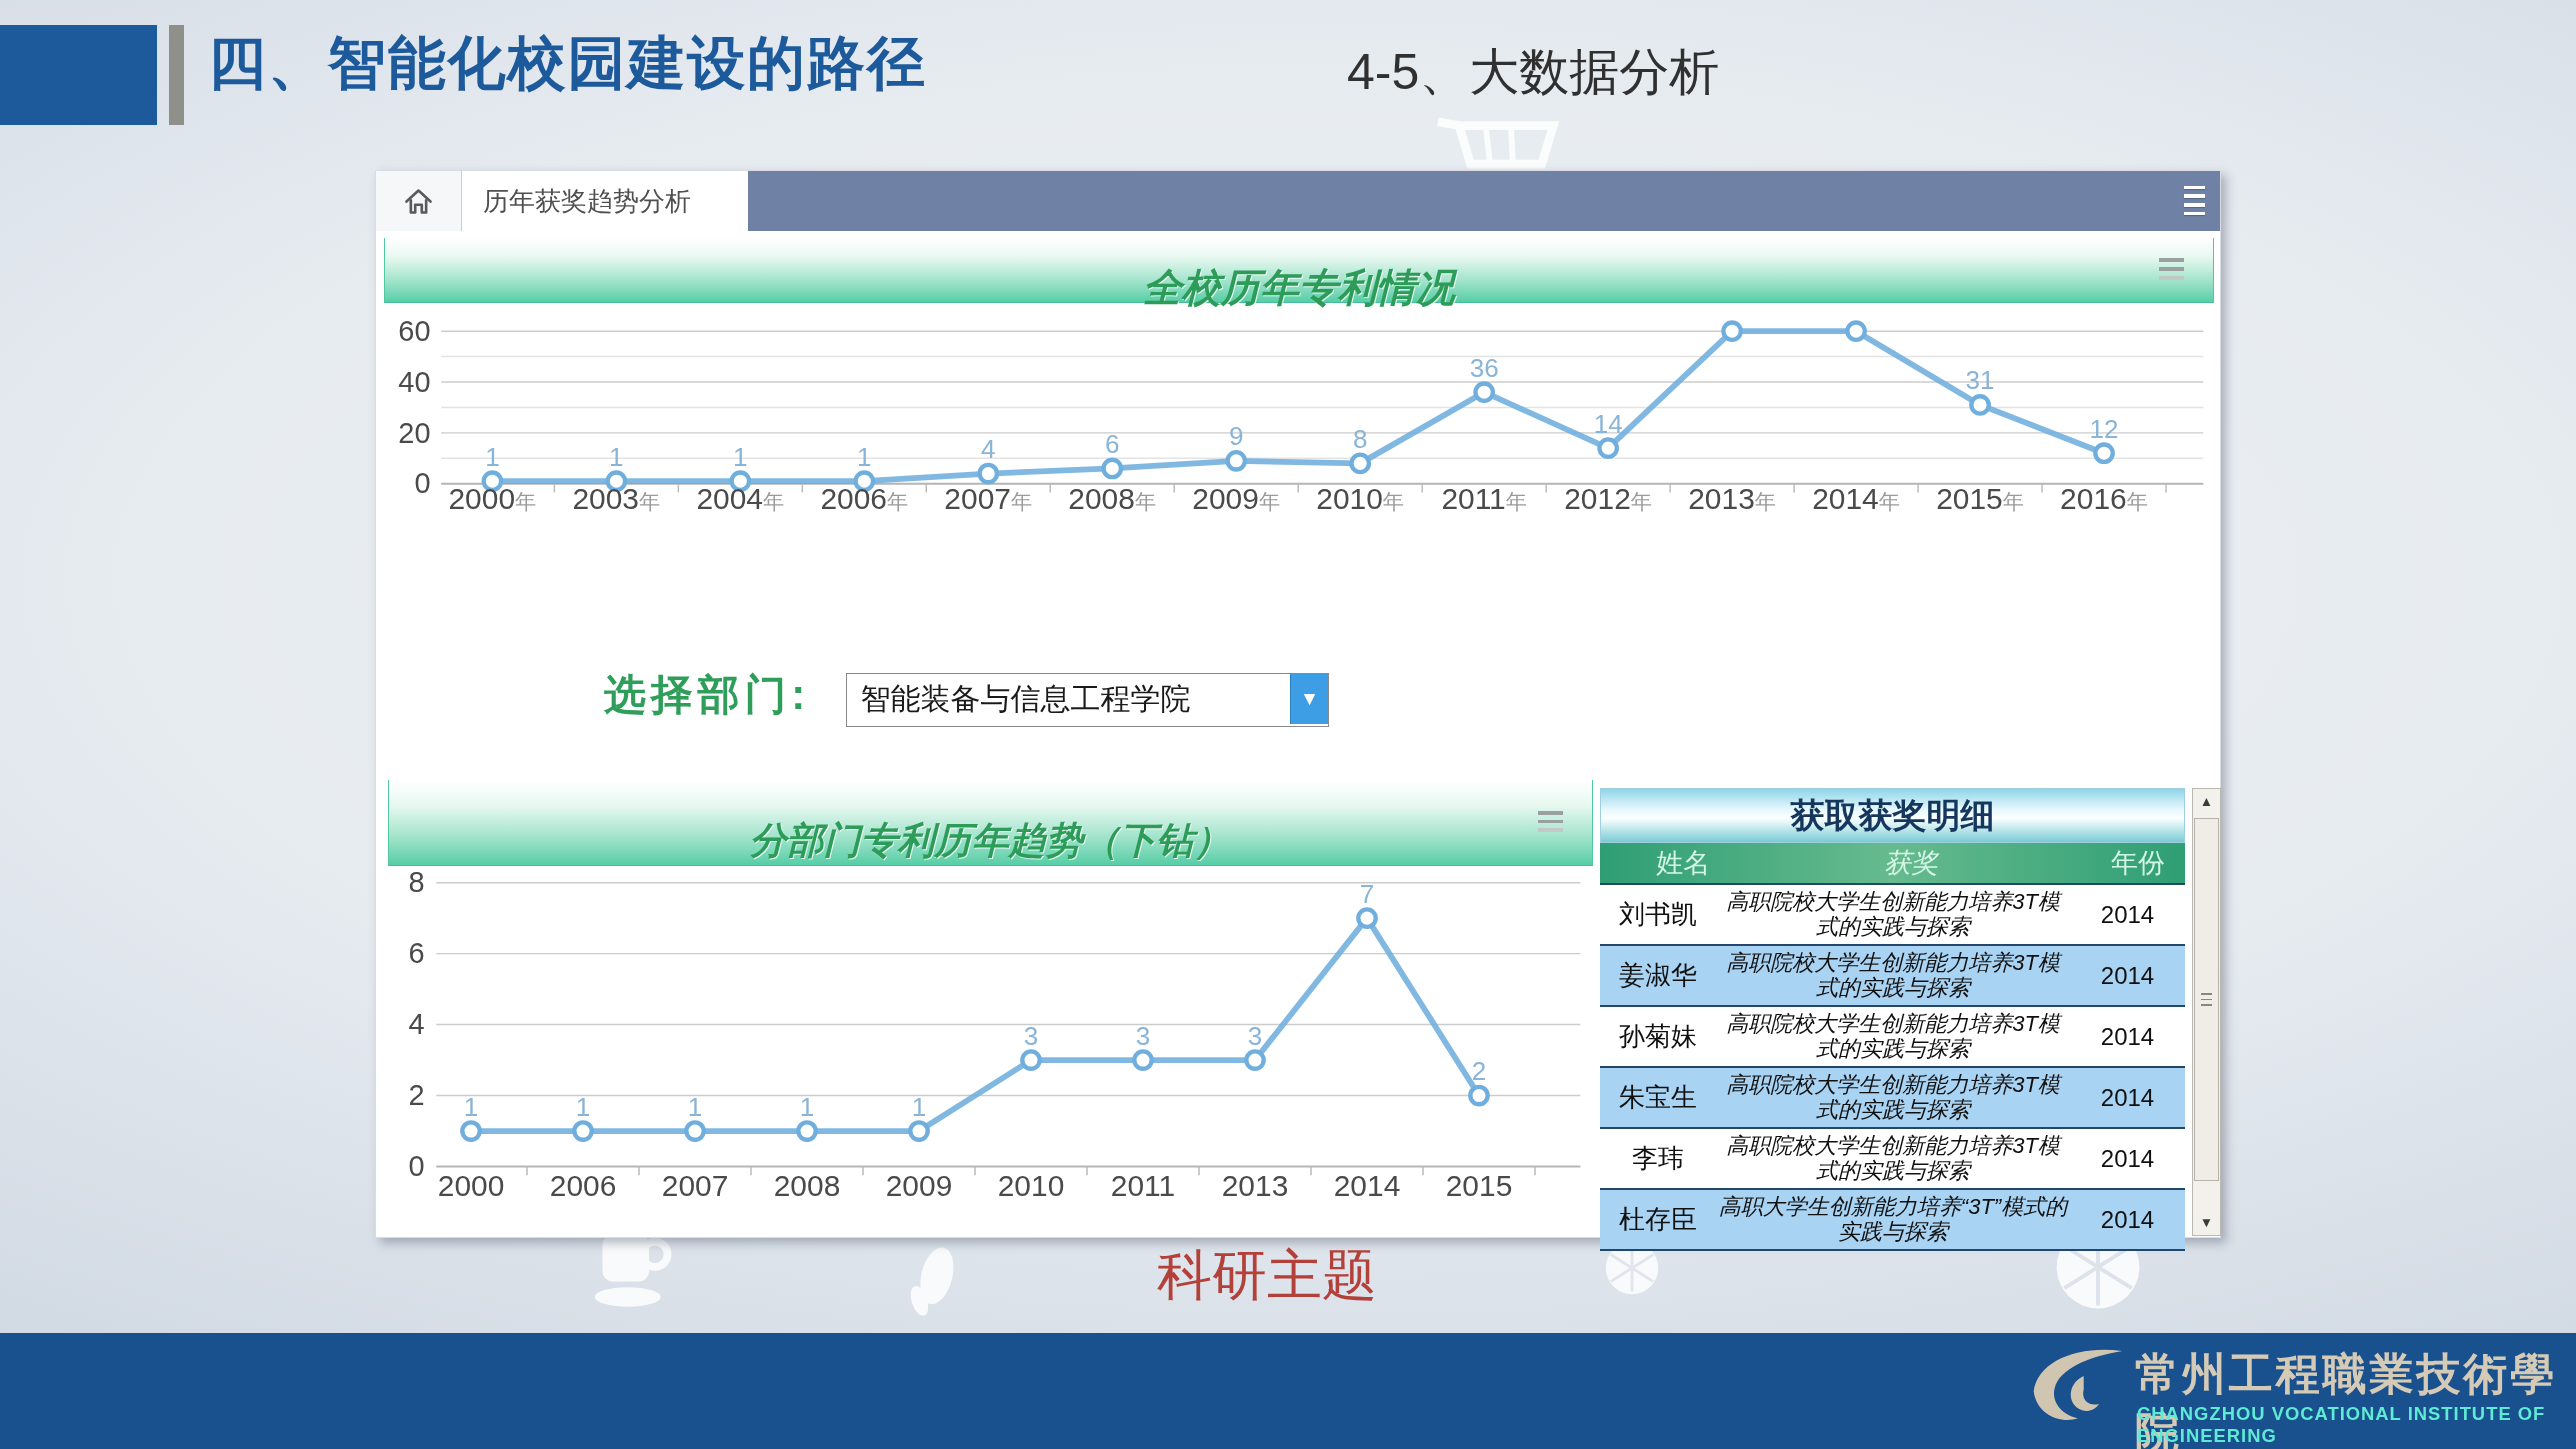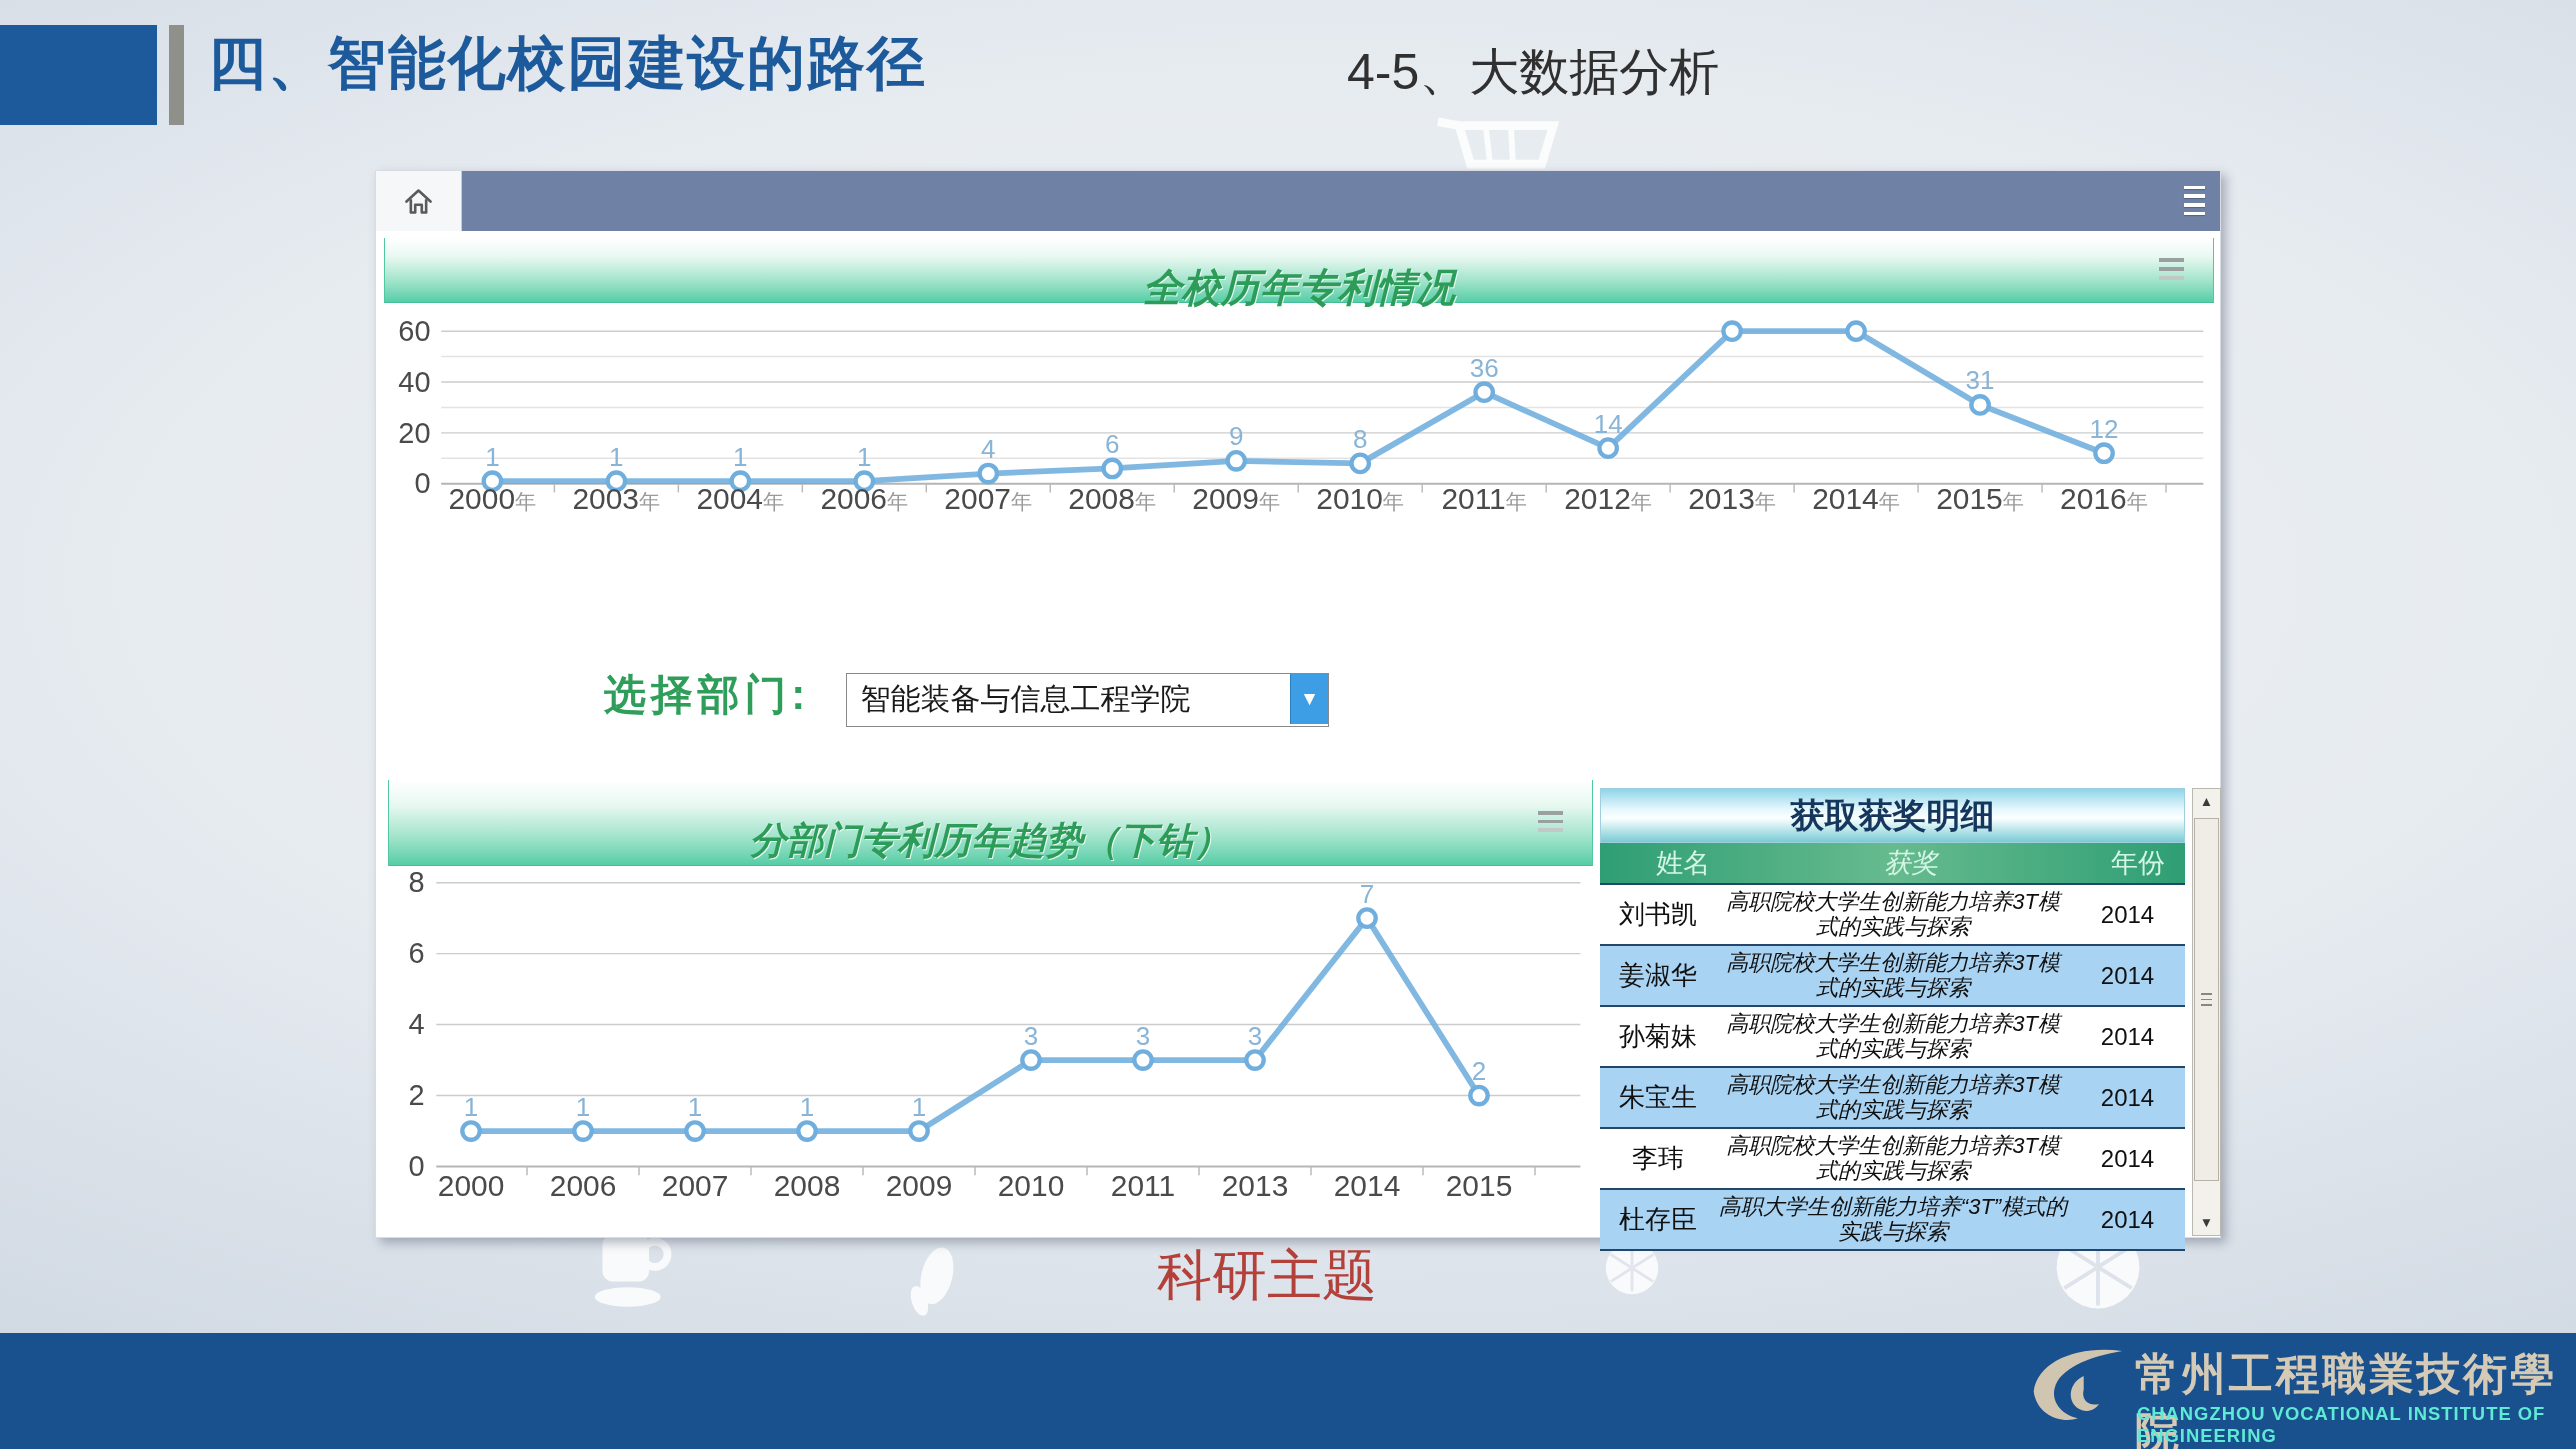--- a/index.html
+++ b/index.html
@@ -123,20 +123,23 @@
 </svg>
 
 <div class="abs panel">
 
   <div class="abs tabbar">
     <div class="abs tab-home">
       <svg width="35" height="35" viewBox="0 0 32 32">
         <path d="M5 16 L16 6 L27 16" fill="none" stroke="#5a5a5a" stroke-width="2.4" stroke-linecap="round" stroke-linejoin="round"></path>
         <path d="M9 14 V26 H13 V19 H19 V26 H23 V14" fill="none" stroke="#5a5a5a" stroke-width="2.4" stroke-linejoin="round"></path>
       </svg>
+    </div>
+    <div class="abs tab-active">
+      <span>历年获奖趋势分析</span>
     </div>
     <div class="abs hamb-w">
         <div></div>
         <div></div>
         <div></div>
         <div style="margin-bottom:0"></div>
       </div>
   </div>
 
   <div class="abs banner banner1">

